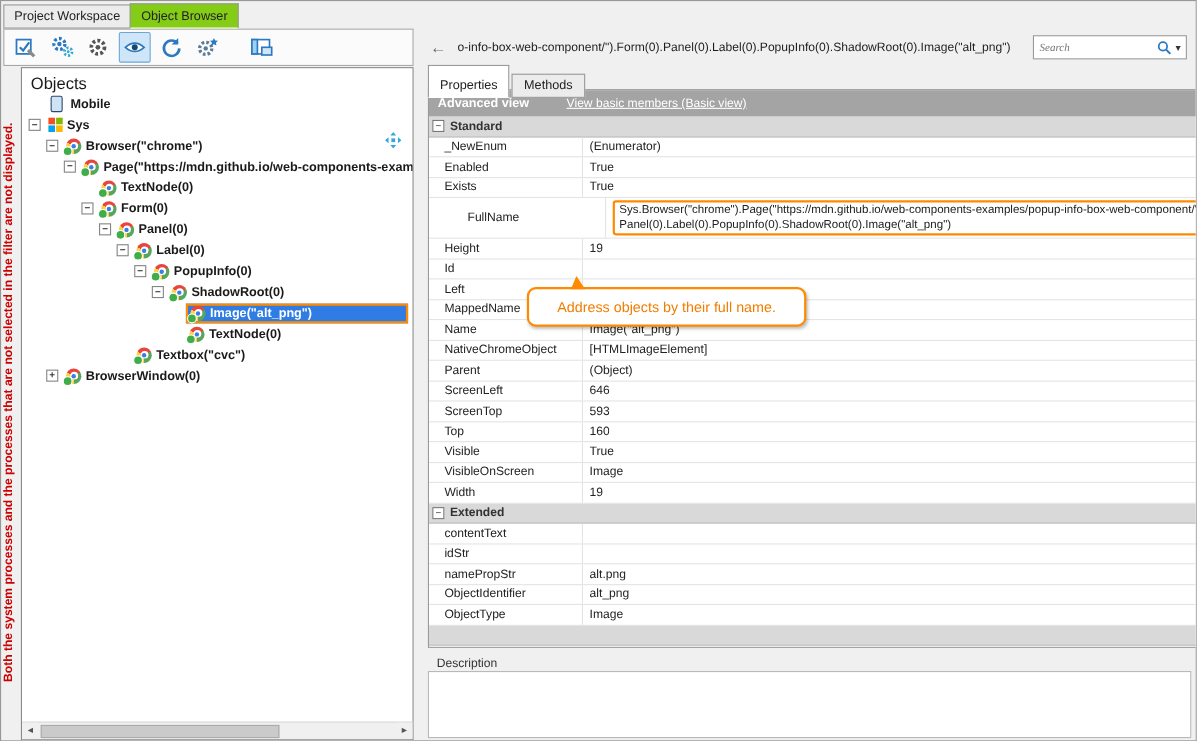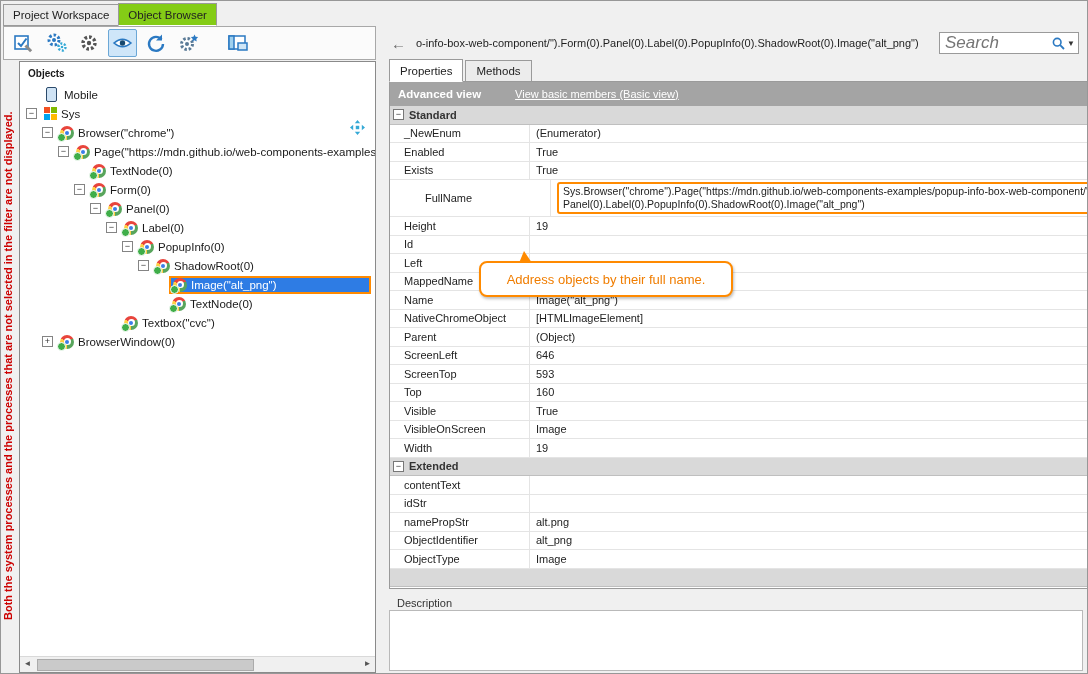--- a/index.html
+++ b/index.html
@@ -20,22 +20,22 @@
 
   
   .side-note{position:absolute;left:1px;top:60px;height:610px;width:16px;
              writing-mode:vertical-rl;transform:rotate(180deg);
              font-size:11px;font-weight:bold;color:#cc0000;text-align:center;white-space:nowrap;}
 
   
   .tree-panel{position:absolute;left:18px;top:60px;width:357px;height:612px;background:#fff;
               border:1px solid #8a8a8a;box-sizing:border-box;overflow:hidden;}
   .tree-scroll{position:absolute;left:0;top:0;right:0;bottom:15px;overflow:hidden;padding-top:4px;}
-  .tree-root{font-size:10px;color:#1a1a1a;padding:2px 0 2px 8px;height:15px;font-weight:bold;}
-  .tree-row{display:flex;align-items:center;height:19px;white-space:nowrap;font-size:11.5px;color:#1a1a1a;position:relative;}
+  .tree-root{font-size:15px;color:#1a1a1a;padding:2px 0 2px 8px;height:15px;}
+  .tree-row{display:flex;align-items:center;height:19px;white-space:nowrap;font-size:11.5px;color:#1a1a1a;position:relative;font-weight:bold;}
   .expander{width:9px;height:9px;border:1px solid #848484;background:#fff;font-size:9px;line-height:8px;
             text-align:center;color:#333;margin-right:4px;flex:none;box-sizing:content-box;}
   .exp-spacer{width:15px;flex:none;}
   .node-body{display:flex;align-items:center;padding:1px 3px;}
   .tree-row.selected .node-body{background:#2e7ce4;border:2px solid #ff8a00;padding:0 2px;color:#fff;flex:1;margin-right:4px;}
   .ico{width:14px;height:14px;margin-right:4px;flex:none;position:relative;display:inline-block;}
   .ico-chrome{border-radius:50%;background:conic-gradient(#e8453c 0 60deg,#58a55c 60deg 180deg,#ffce44 180deg 300deg,#e8453c 300deg 360deg);}
   .ico-chrome::after{content:"";position:absolute;inset:3.5px;background:#fff;border-radius:50%;}
   .ico-chrome::before{content:"";position:absolute;inset:5px;background:#3b7de8;border-radius:50%;z-index:1;}
   .green-dot{position:absolute;left:-3px;bottom:-2px;width:7px;height:7px;border-radius:50%;
@@ -46,28 +46,28 @@
   .locate-icon{position:absolute;right:10px;top:58px;}
   .hscroll{position:absolute;left:0;right:0;bottom:0;height:15px;background:#f0f0f0;border-top:1px solid #d9d9d9;}
   .hs-btn{position:absolute;top:0;width:15px;height:14px;font-size:8px;color:#555;text-align:center;line-height:14px;background:#f0f0f0;}
   .hs-thumb{position:absolute;left:17px;top:2px;width:215px;height:10px;background:#cacaca;border:1px solid #ababab;}
 
   
   .path-bar{position:absolute;left:390px;top:30px;right:8px;height:24px;display:flex;align-items:center;}
   .back-icon{color:#6b6b6b;font-size:15px;margin-right:10px;font-weight:bold;}
   .path-text{font-size:11px;color:#1e1e1e;flex:1;white-space:nowrap;overflow:hidden;}
   .search-box{width:138px;height:20px;border:1px solid #9a9a9a;background:#fff;display:flex;align-items:center;flex:none;}
-  .search-box input{border:0;outline:0;flex:1;min-width:0;font-family:Liberation Sans, sans-serif;font-style:italic;font-size:17px;color:#444;padding:0 5px;background:transparent;}
+  .search-box input{border:0;outline:0;flex:1;min-width:0;font-family:Liberation Serif, serif;font-style:italic;font-size:10px;color:#444;padding:0 5px;background:transparent;}
   .search-icons{display:flex;align-items:center;gap:2px;padding-right:3px;}
   .caret{font-size:8px;color:#333;}
 
   
   .tab-strip{position:absolute;left:388px;top:58px;display:flex;z-index:3;align-items:flex-end;}
   .ptab{padding:4px 10px;font-size:11.5px;color:#222;background:#ececec;border:1px solid #9a9a9a;margin-right:2px;}
-  .ptab.active{background:#fff;border-bottom:1px solid #fff;padding-top:5px;}
+  .ptab.active{background:#fff;border-bottom:1px solid #fff;padding-top:12px;}
 
   
   .main-panel{position:absolute;left:388px;top:80px;width:776px;height:508px;background:#fff;
               border:1px solid #9a9a9a;box-sizing:border-box;}
   .adv-bar{height:24px;background:#a4a4a4;display:flex;align-items:center;padding:0 8px;gap:34px;}
   .adv-title{color:#fff;font-weight:bold;font-size:11.5px;}
   .adv-link{color:#fff;font-size:11px;text-decoration:underline;cursor:pointer;}
   .grid-wrap{position:absolute;left:0;top:24px;right:17px;bottom:0;overflow:hidden;}
   .sec-row{height:18.5px;background:#d9d9d9;border-bottom:1px solid #bfbfbf;display:flex;align-items:center;padding-left:3px;gap:5px;box-sizing:border-box;}
   .sec-box{width:9px;height:9px;border:1px solid #777;background:#fff;font-size:9px;line-height:8px;text-align:center;color:#333;}

